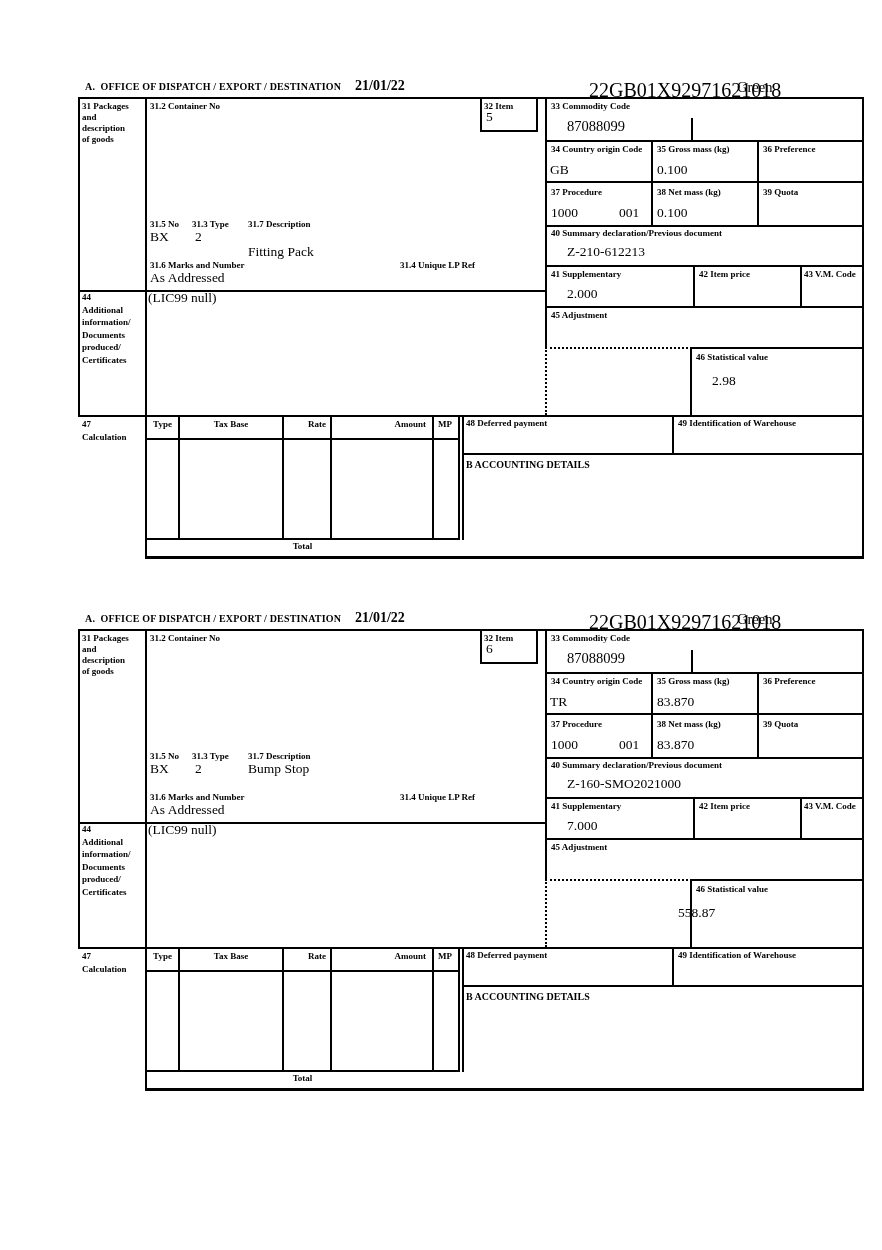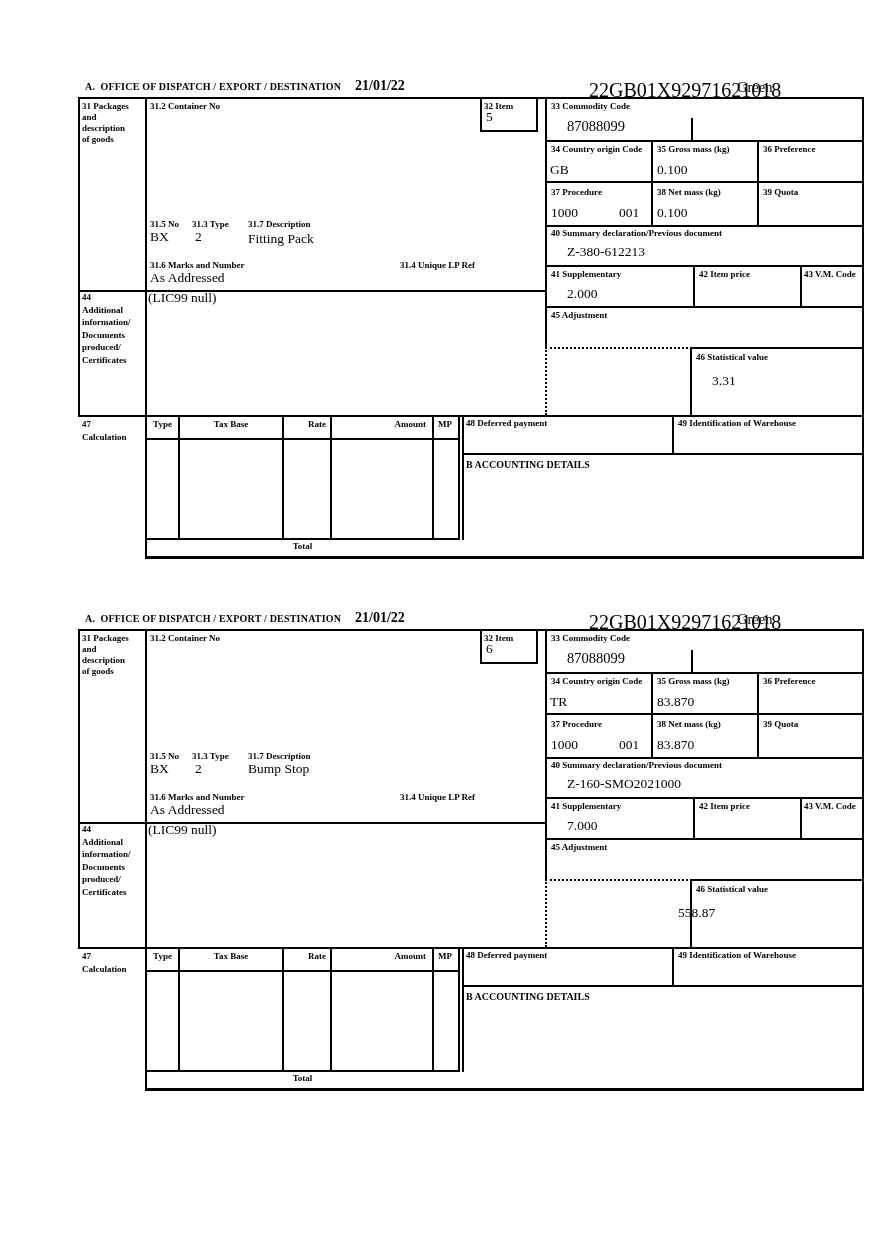--- a/index.html
+++ b/index.html
@@ -95,40 +95,40 @@
     <div class="lb" style="left:579px;top:109px">38 Net mass (kg)</div>
     <div class="val" style="left:579px;top:127px">0.100</div>
     <div class="lb" style="left:685px;top:109px">39 Quota</div>
     <div class="val" style="left:685px;top:127px"></div>
 
     <div class="lb" style="left:72px;top:141px">31.5 No</div>
     <div class="lb" style="left:114px;top:141px">31.3 Type</div>
     <div class="lb" style="left:170px;top:141px">31.7 Description</div>
     <div class="val" style="left:72px;top:151px">BX</div>
     <div class="val" style="left:117px;top:151px">2</div>
-    <div class="val" style="left:170px;top:153px">Fitting Pack</div>
+    <div class="val" style="left:170px;top:166px">Fitting Pack</div>
     <div class="lb" style="left:72px;top:182px">31.6 Marks and Number</div>
     <div class="lb" style="left:322px;top:182px">31.4 Unique LP Ref</div>
     <div class="val" style="left:72px;top:192px">As Addressed</div>
     <div class="val" style="left:322px;top:192px"></div>
 
     <div class="lb" style="left:473px;top:150px">40 Summary declaration/Previous document</div>
-    <div class="val" style="left:489px;top:166px">Z-380-612213</div>
+    <div class="val" style="left:489px;top:166px">Z-210-612213</div>
 
     <div class="lb" style="left:473px;top:191px">41 Supplementary</div>
     <div class="val" style="left:489px;top:208px">2.000</div>
     <div class="lb" style="left:621px;top:191px">42 Item price</div>
     <div class="val" style="left:621px;top:208px"></div>
     <div class="lb" style="left:726px;top:191px">43 V.M. Code</div>
     <div class="val" style="left:726px;top:208px"></div>
 
     <div class="lb" style="left:473px;top:232px">45 Adjustment</div>
     <div class="val" style="left:473px;top:246px"></div>
     <div class="lb" style="left:618px;top:274px">46 Statistical value</div>
-    <div class="val" style="left:634px;top:295px">3.31</div>
+    <div class="val" style="left:634px;top:295px">2.98</div>
 
     <div class="lb wrap" style="left:4px;top:213px">44
 Additional
 information/
 Documents
 produced/
 Certificates</div>
     <div class="val" style="left:70px;top:212px">(LIC99 null)</div>
 
     <div class="lb wrap" style="left:4px;top:340px">47

